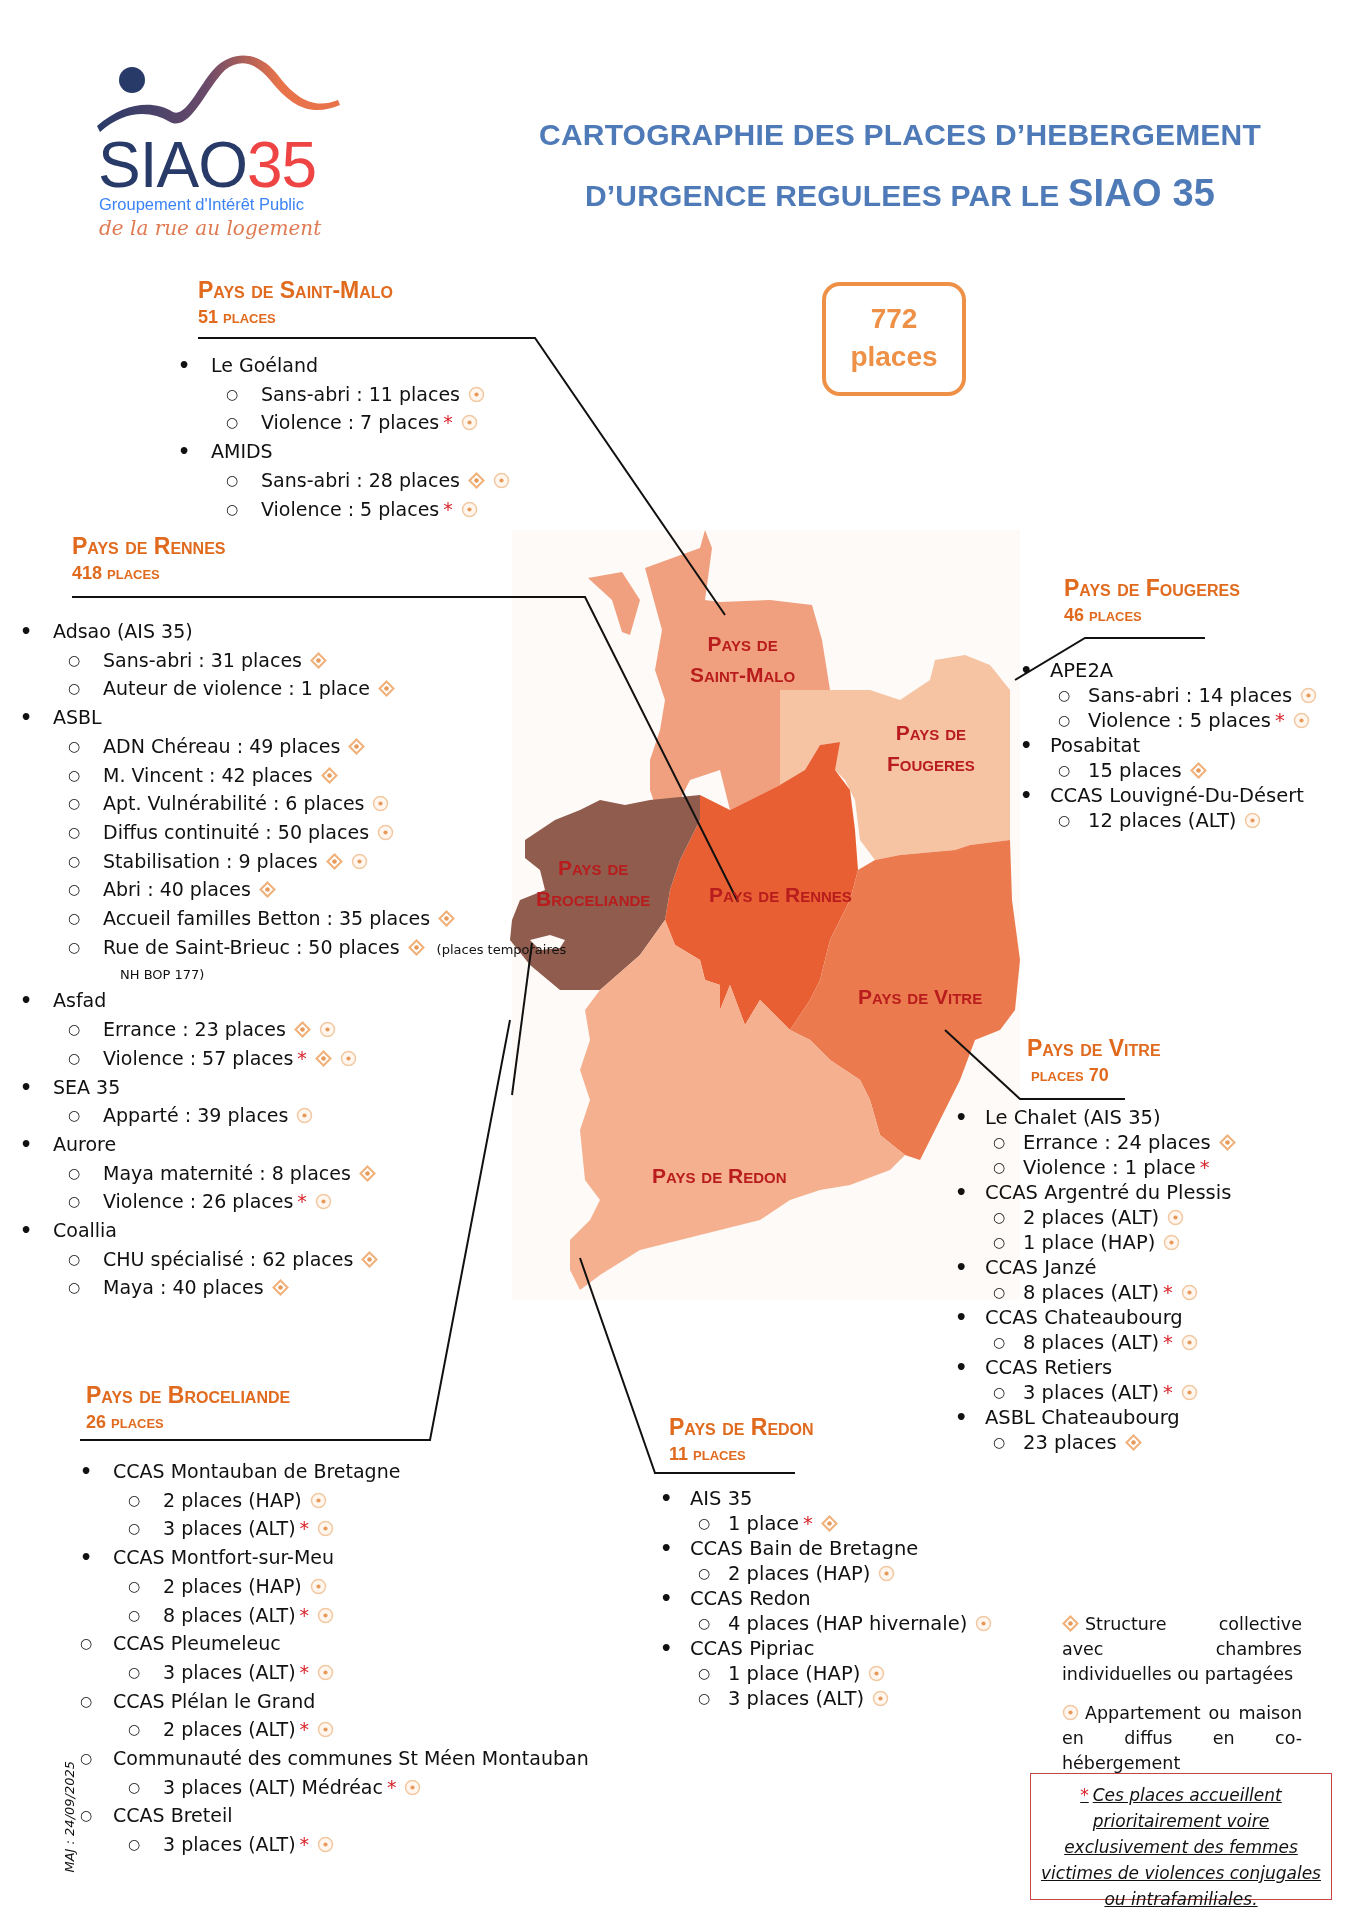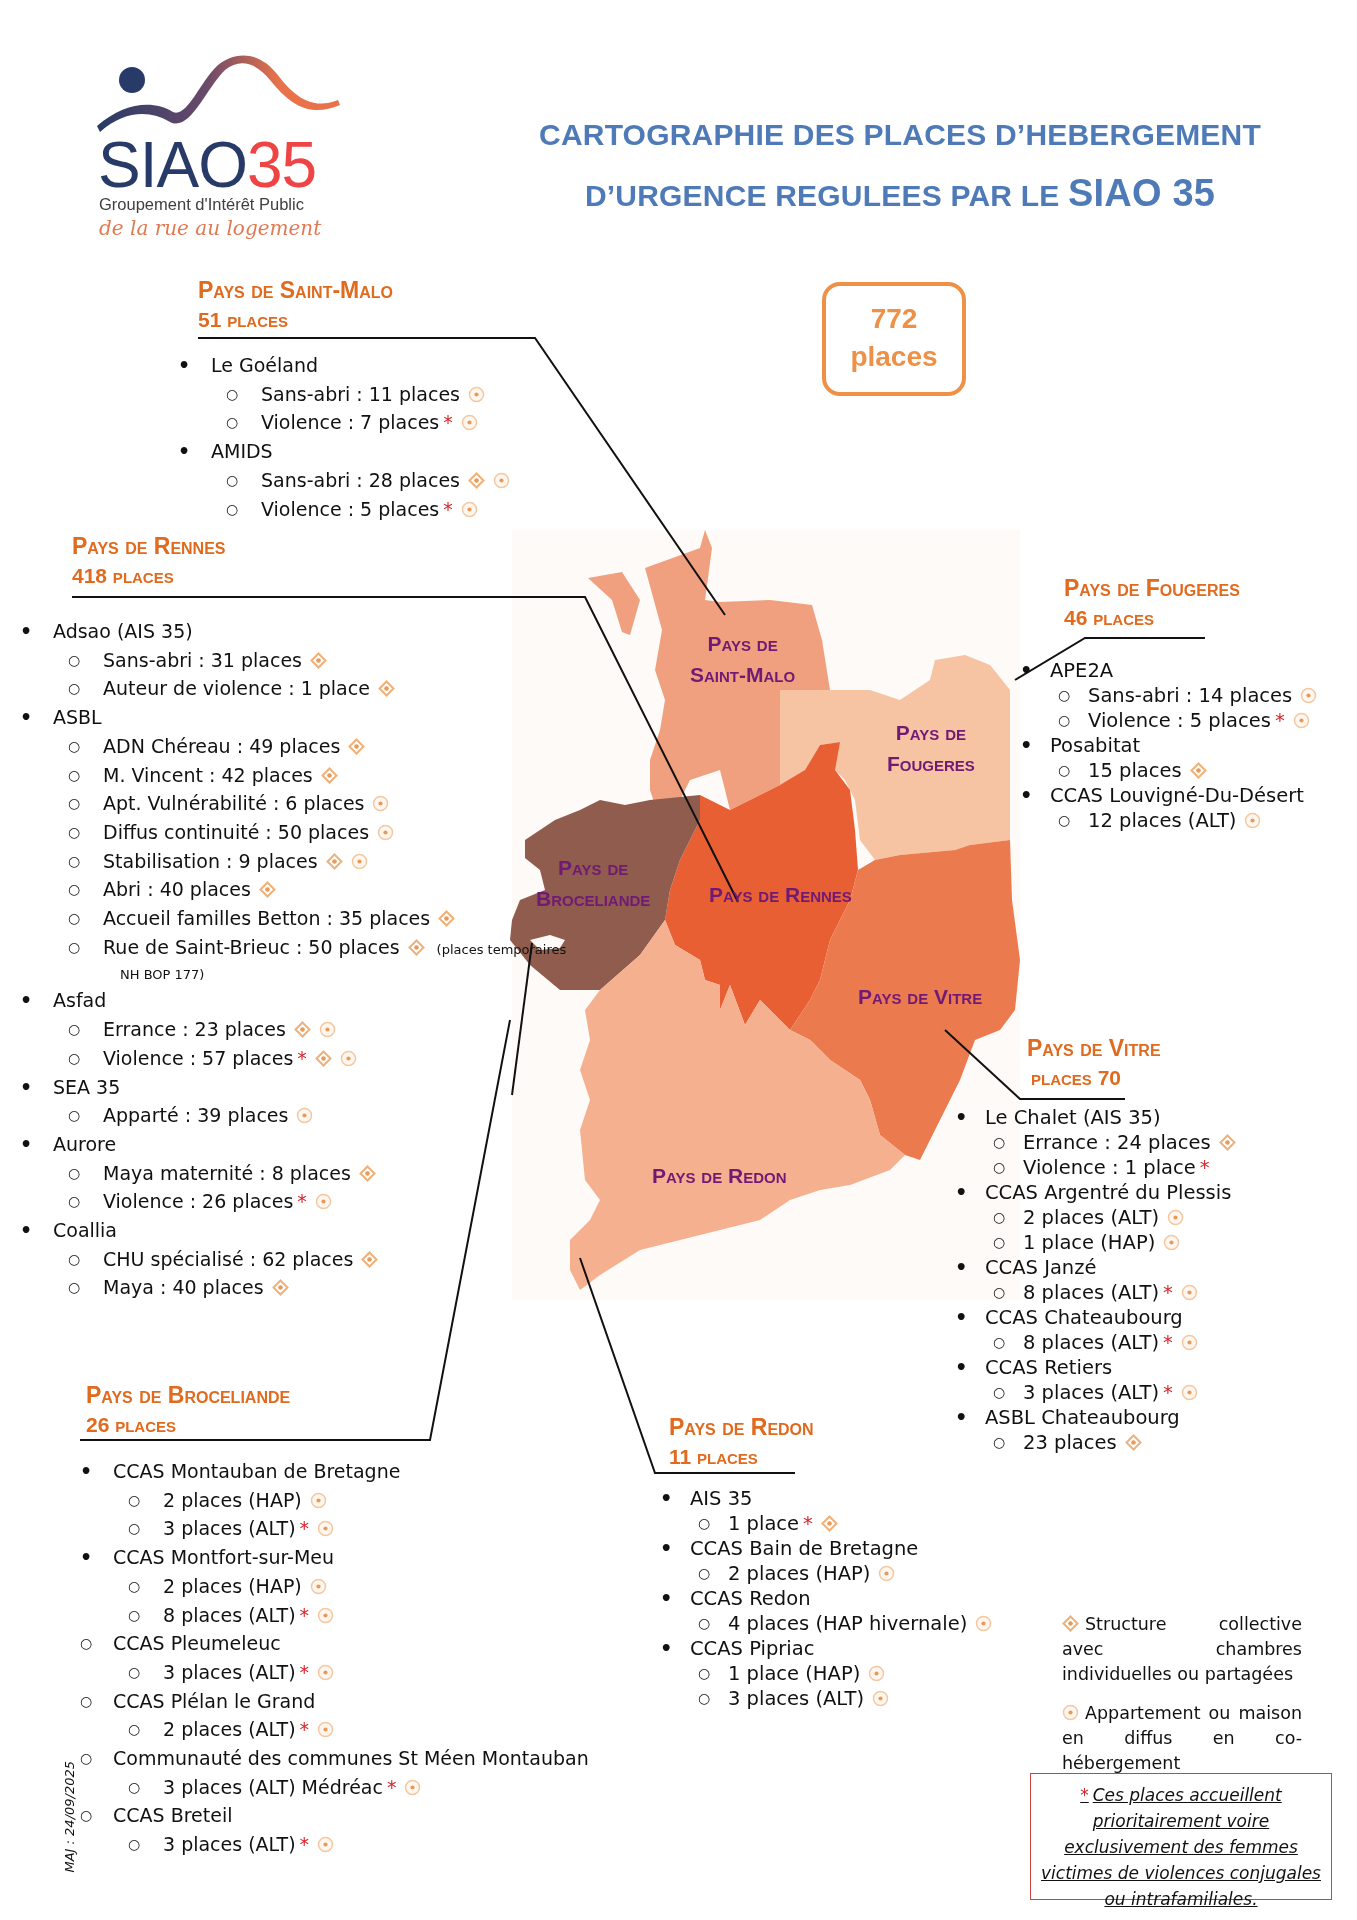--- a/index.html
+++ b/index.html
@@ -5,34 +5,34 @@
   * { box-sizing: border-box; margin: 0; padding: 0; }
   html, body { width: 1357px; height: 1920px; background: #fff; overflow: hidden; }
   body { position: relative; font-family: "DejaVu Sans", sans-serif; color: #111; }
 
   
   .logo { position: absolute; left: 95px; top: 50px; width: 250px; height: 200px; }
   .logo svg { position: absolute; left: 0; top: 0; }
   .logo-text { position: absolute; left: 3px; top: 83px; font-family: "Liberation Sans", sans-serif; font-size: 64px; letter-spacing: -1px; line-height: 1; }
   .logo-text .a { color: #283a67; }
   .logo-text .b { color: #ef4444; }
-  .logo-sub { position: absolute; left: 4px; top: 145px; font-family: "Liberation Sans", sans-serif; font-size: 16.5px; color: #404040; white-space: nowrap; }
+  .logo-sub { position: absolute; left: 4px; top: 145px; font-family: "Liberation Sans", sans-serif; font-size: 16.5px; color: #3b82f6; white-space: nowrap; }
   .logo-tag { position: absolute; left: 4px; top: 166px; font-family: "DejaVu Serif", serif; font-style: italic; font-size: 20px; color: #e07a52; white-space: nowrap; }
 
   
   .title { position: absolute; left: 500px; top: 106px; width: 800px; text-align: center; color: #4f7ab8; font-family: "Liberation Sans", sans-serif; font-weight: bold; font-size: 30px; line-height: 58px; letter-spacing: 0.2px; }
   .title .big { font-size: 38px; }
 
   
   .total { position: absolute; left: 822px; top: 282px; width: 144px; height: 114px; border: 4px solid #ee9046; border-radius: 18px; text-align: center; color: #ee9046; font-family: "Liberation Sans", sans-serif; font-weight: bold; font-size: 28px; line-height: 38px; padding-top: 14px; }
 
   
   .rh { position: absolute; color: #e06a1e; font-family: "Liberation Sans", sans-serif; font-weight: bold; line-height: 1.2; }
   .rh .n { font-size: 23px; font-variant: small-caps; display: block; }
-  .rh .c { font-size: 21px; font-variant: small-caps; display: block; margin-top: 2px; }
+  .rh .c { font-size: 18px; font-variant: small-caps; display: block; margin-top: 2px; }
 
   
   .lst { position: absolute; font-family: "DejaVu Sans", sans-serif; font-size: 19px; line-height: 28.7px; }
   .org { position: relative; font-weight: normal; padding-left: 33px; white-space: nowrap; }
   .org::before { content: "•"; position: absolute; left: 0; font-weight: bold; }
   .org.sq::before { content: "○"; font-weight: normal; font-size: 14px; }
   .sub { position: relative; padding-left: 83px; white-space: nowrap; }
   .sub::before { content: "○"; position: absolute; left: 48px; font-size: 14px; }
   .note { font-size: 13px; }
   .note2 { font-size: 13px; padding-left: 100px; line-height: 22px; }
@@ -45,21 +45,21 @@
   .lst.right .sub::before { left: 38px; }
 
   
   .legend { position: absolute; left: 1062px; top: 1612px; width: 240px; font-size: 17.5px; line-height: 25px; text-align: justify; }
   .legend p { margin-bottom: 14px; }
   .disclaimer { position: absolute; left: 1030px; top: 1773px; width: 302px; height: 127px; border: 1.5px solid #c94444; text-align: center; font-style: italic; font-size: 17px; line-height: 26px; padding-top: 8px; text-decoration: underline; }
   .maj { position: absolute; left: 14px; top: 1810px; transform: rotate(-90deg); transform-origin: center; font-style: italic; font-size: 13px; white-space: nowrap; width: 110px; }
 
   .map { position: absolute; left: 0; top: 0; width: 1357px; height: 1920px; pointer-events: none; }
   .map .region { pointer-events: all; }
-  .map-label { position: absolute; color: #701a75; font-family: "Liberation Sans", sans-serif; font-weight: bold; font-variant: small-caps; font-size: 21px; text-align: center; line-height: 31px; white-space: nowrap; }
+  .map-label { position: absolute; color: #b91c1c; font-family: "Liberation Sans", sans-serif; font-weight: bold; font-variant: small-caps; font-size: 21px; text-align: center; line-height: 31px; white-space: nowrap; }
 </style>
 </head>
 <body>
 
 <div class="logo">
   <svg width="250" height="90" viewBox="0 0 250 90">
     <defs>
       <linearGradient id="wg" x1="0" x2="1" y1="0" y2="0">
         <stop offset="0" stop-color="#283a67"></stop>
         <stop offset="0.45" stop-color="#6a4a6a"></stop>

